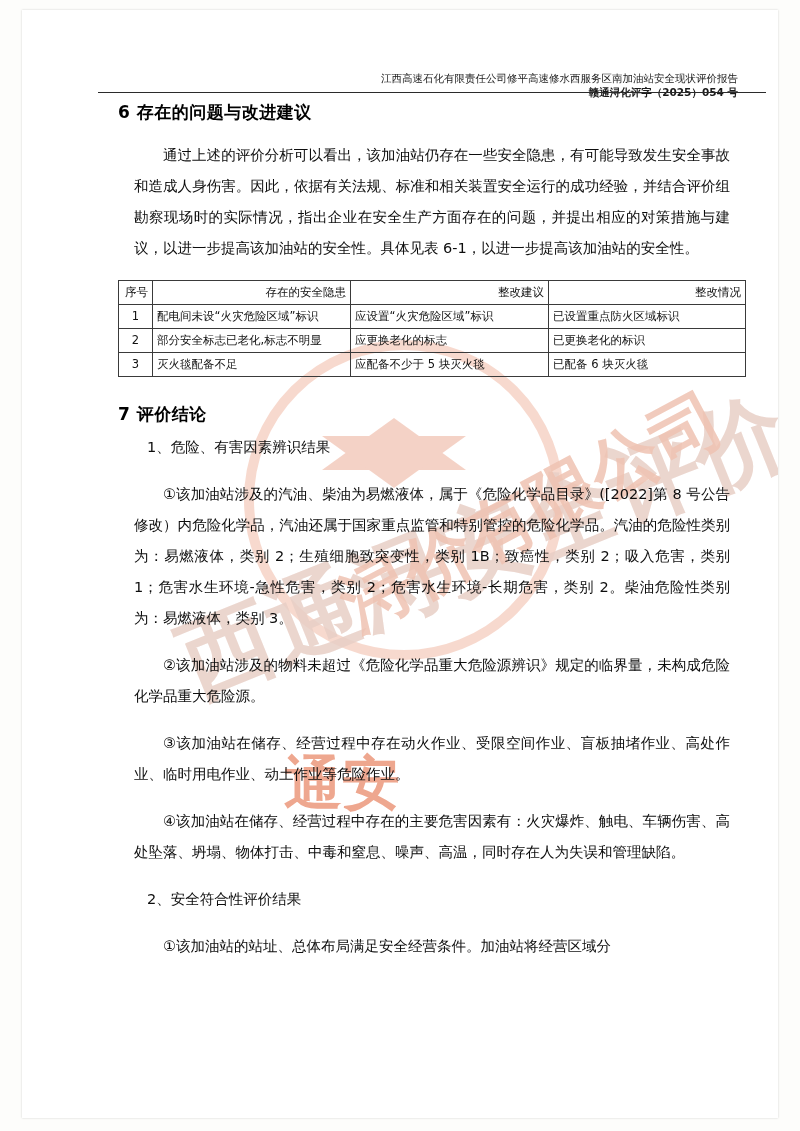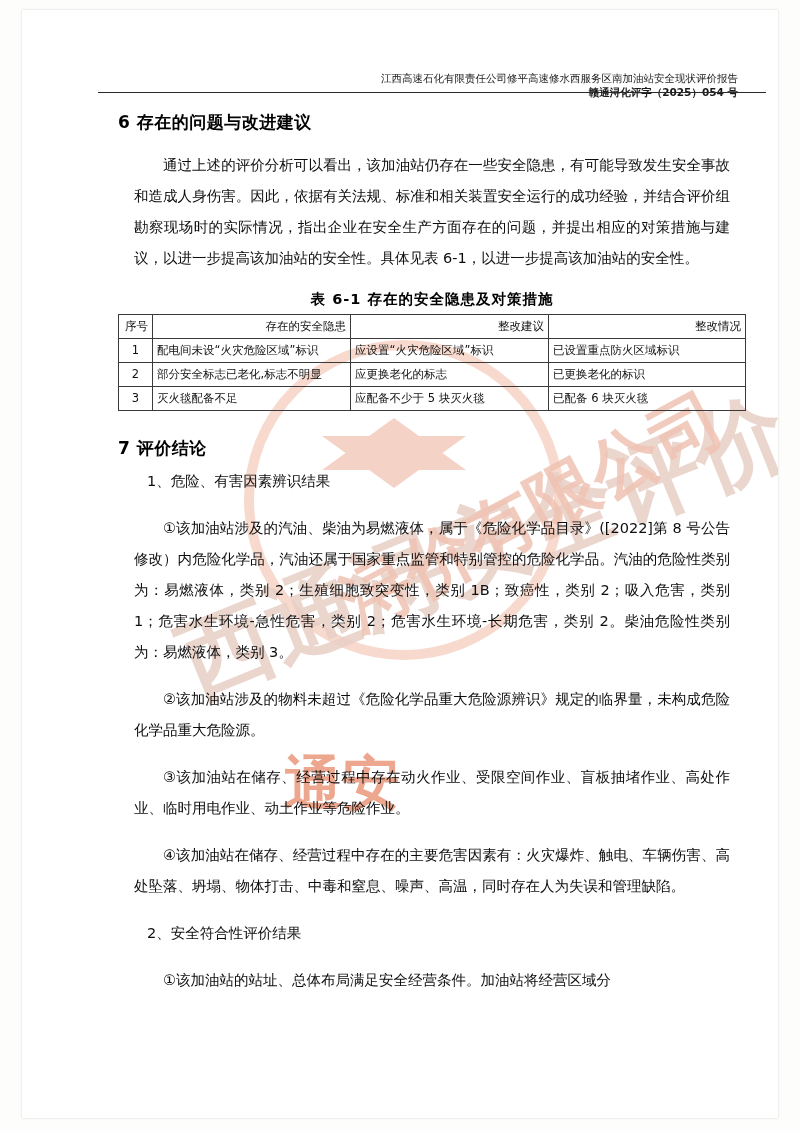--- a/index.html
+++ b/index.html
@@ -122,21 +122,21 @@
   }
   .header-rule {
     position: absolute;
     top: 82px;
     left: 76px;
     width: 668px;
     border-bottom: 1.2px solid #2b2b2b;
   }
   .body {
     position: absolute;
-    top: 93px;
+    top: 83px;
     left: 96px;
     width: 628px;
   }
   h2.sec {
     font-size: 17px;
     font-weight: bold;
     margin: 8px 0 6px 0;
     color: #000;
     letter-spacing: 0.5px;
   }
@@ -208,21 +208,20 @@
         <div class="header-right">赣通浔化评字（2025）054 号</div>
       </div>
       <div class="header-rule"></div>
 
       <div class="body">
 
         <h2 class="sec">6 存在的问题与改进建议</h2>
 
         <p class="para">通过上述的评价分析可以看出，该加油站仍存在一些安全隐患，有可能导致发生安全事故和造成人身伤害。因此，依据有关法规、标准和相关装置安全运行的成功经验，并结合评价组勘察现场时的实际情况，指出企业在安全生产方面存在的问题，并提出相应的对策措施与建议，以进一步提高该加油站的安全性。具体见表 6-1，以进一步提高该加油站的安全性。</p>
 
-        <div class="tbl-caption">表 6-1   存在的安全隐患及对策措施</div>
 
         <table class="data">
           <colgroup>
             <col style="width:34px">
             <col class="c2">
             <col class="c3">
             <col>
           </colgroup>
           <thead>
             <tr>

